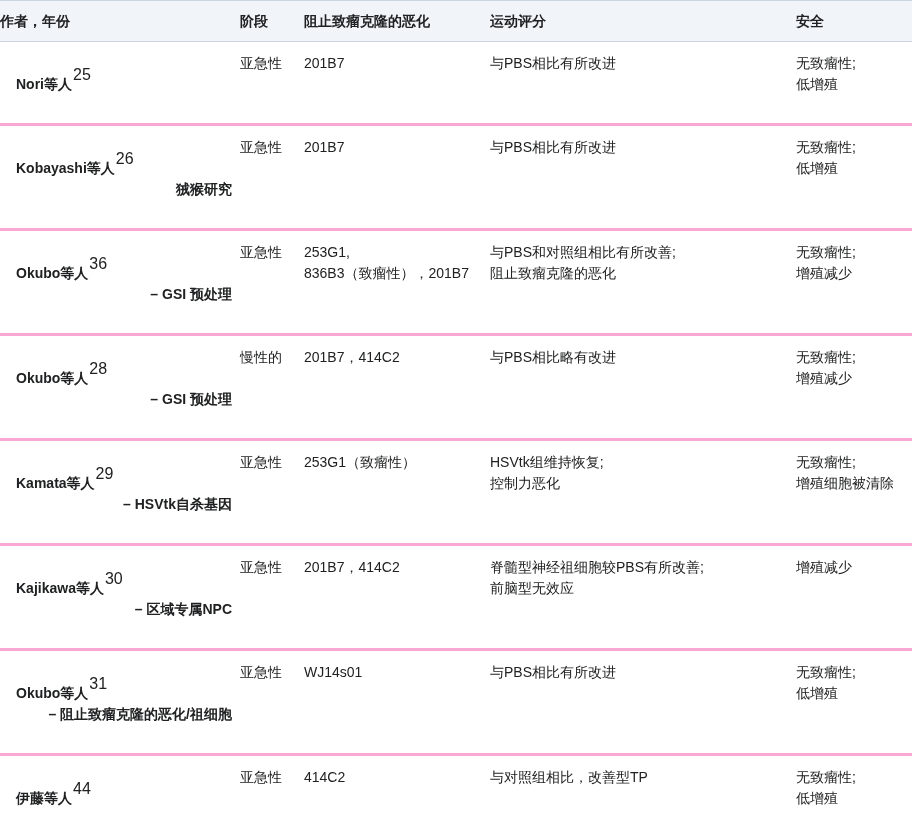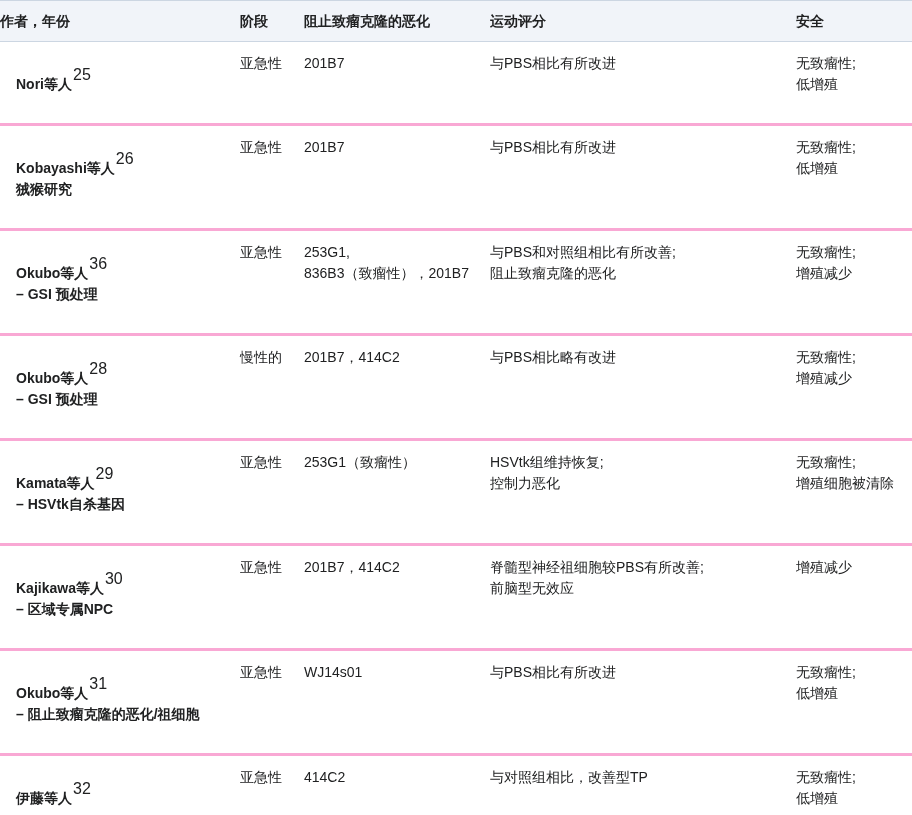--- a/index.html
+++ b/index.html
@@ -40,21 +40,21 @@
   .author-line { font-weight: 700; }
   sup.ref {
     font-weight: 400;
     font-size: 16px;
     line-height: 0;
     vertical-align: baseline;
     position: relative;
     top: -0.55em;
     padding-left: 1px;
   }
-  .subtitle { font-weight: 700; }
+  .subtitle { font-weight: 700; text-align: right; }
   .subtitle:empty { display: none; }
 </style>
 </head>
 <body>
 
 <table class="studies">
   <colgroup>
     <col style="width:240px">
     <col style="width:64px">
     <col style="width:186px">
@@ -153,21 +153,21 @@
     </td>
     <td>亚急性</td>
     <td>WJ14s01</td>
     <td>与PBS相比有所改进</td>
     <td>无致瘤性;
 低增殖</td>
   </tr>
 
   <tr>
     <td class="c0">
-      <span class="author-line"><span>伊藤等人</span><sup class="ref">32</sup></span>
+      <span class="author-line"><span>伊藤等人</span><sup class="ref">44</sup></span>
       
     </td>
     <td>亚急性</td>
     <td>414C2</td>
     <td>与对照组相比，改善型TP</td>
     <td>无致瘤性;
 低增殖</td>
   </tr>
 
 </tbody>

